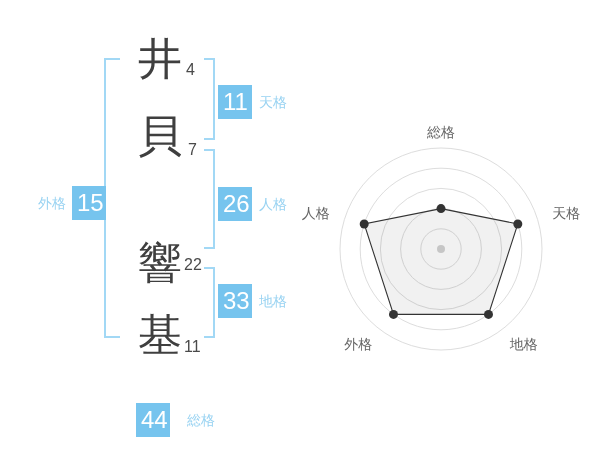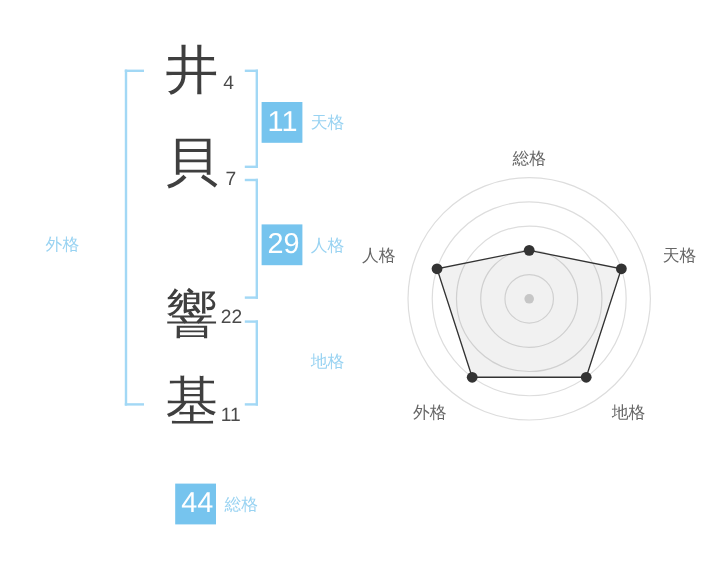--- a/index.html
+++ b/index.html
@@ -92,28 +92,30 @@
 
   <div>
     <div class="bracket-part" style="left:213px;top:267px;width:2px;height:71px"></div>
     <div class="bracket-part" style="left:204px;top:267px;width:11px;height:2px"></div>
     <div class="bracket-part" style="left:204px;top:336px;width:11px;height:2px"></div>
   </div>
 
   <div class="kaku-box" style="left:218px;top:85px">11</div>
   <div class="kaku-label" style="left:259px;top:95px">天格</div>
 
-  <div class="kaku-box" style="left:218px;top:187px">29</div>
+  <div class="kaku-box" style="left:218px;top:187px">26</div>
   <div class="kaku-label" style="left:259px;top:197px">人格</div>
 
+  <div class="kaku-box" style="left:218px;top:284px">33</div>
   <div class="kaku-label" style="left:259px;top:294px">地格</div>
 
   <div class="kaku-label right-align" style="left:28px;top:196px;width:38px">外格</div>
+  <div class="kaku-box" style="left:72px;top:186px">15</div>
 
-  <div class="kaku-box" style="left:146px;top:403px">44</div>
+  <div class="kaku-box" style="left:136px;top:403px">44</div>
   <div class="kaku-label" style="left:187px;top:413px">総格</div>
 
   <svg id="radar-svg" width="312" height="300">
       <circle cx="156" cy="154" r="20.2" fill="none" stroke="#dddddd" stroke-width="1"></circle>
       <circle cx="156" cy="154" r="40.4" fill="none" stroke="#dddddd" stroke-width="1"></circle>
       <circle cx="156" cy="154" r="60.6" fill="none" stroke="#dddddd" stroke-width="1"></circle>
       <circle cx="156" cy="154" r="80.8" fill="none" stroke="#dddddd" stroke-width="1"></circle>
       <circle cx="156" cy="154" r="101.0" fill="none" stroke="#dddddd" stroke-width="1"></circle>
       <polygon points="156.0,113.6 232.8,129.0 203.5,219.4 108.5,219.4 79.2,129.0" fill="rgba(0,0,0,0.055)" stroke="#333333" stroke-width="1.1"></polygon>
       <circle cx="156" cy="154" r="4" fill="#c6c6c6"></circle>

